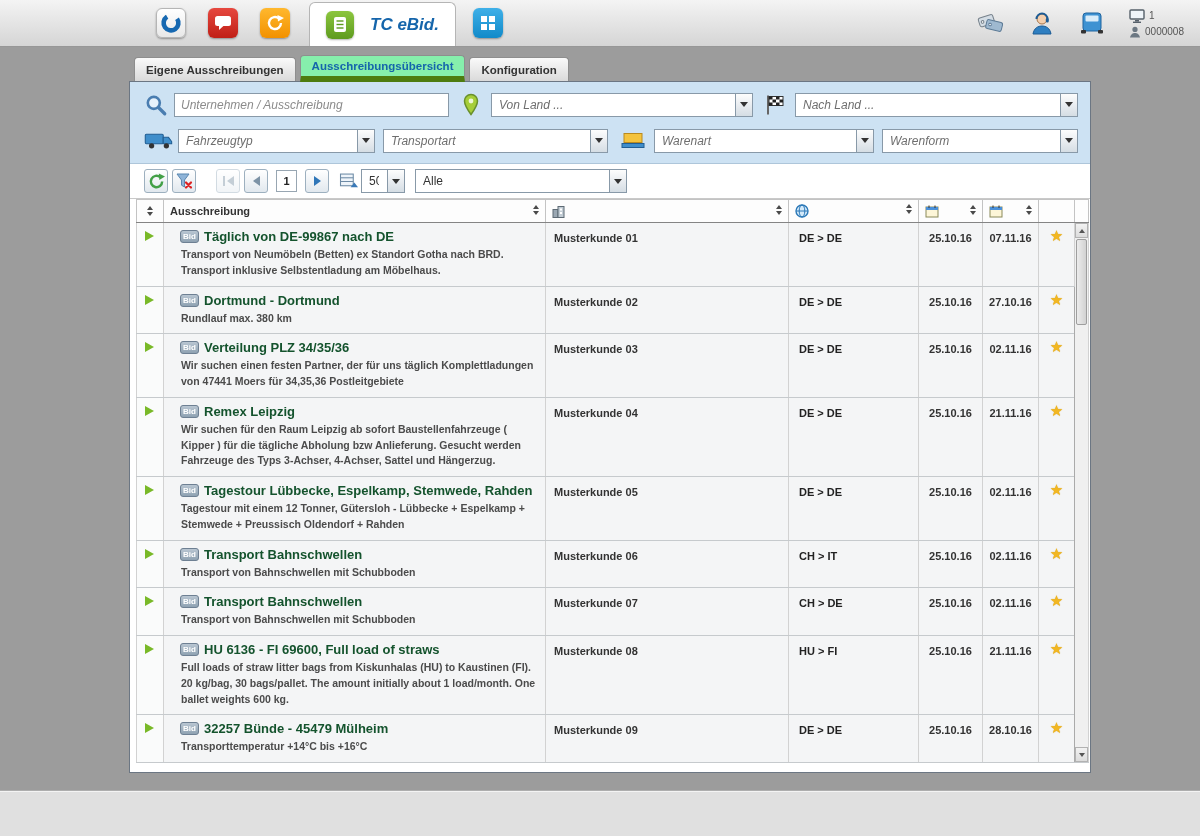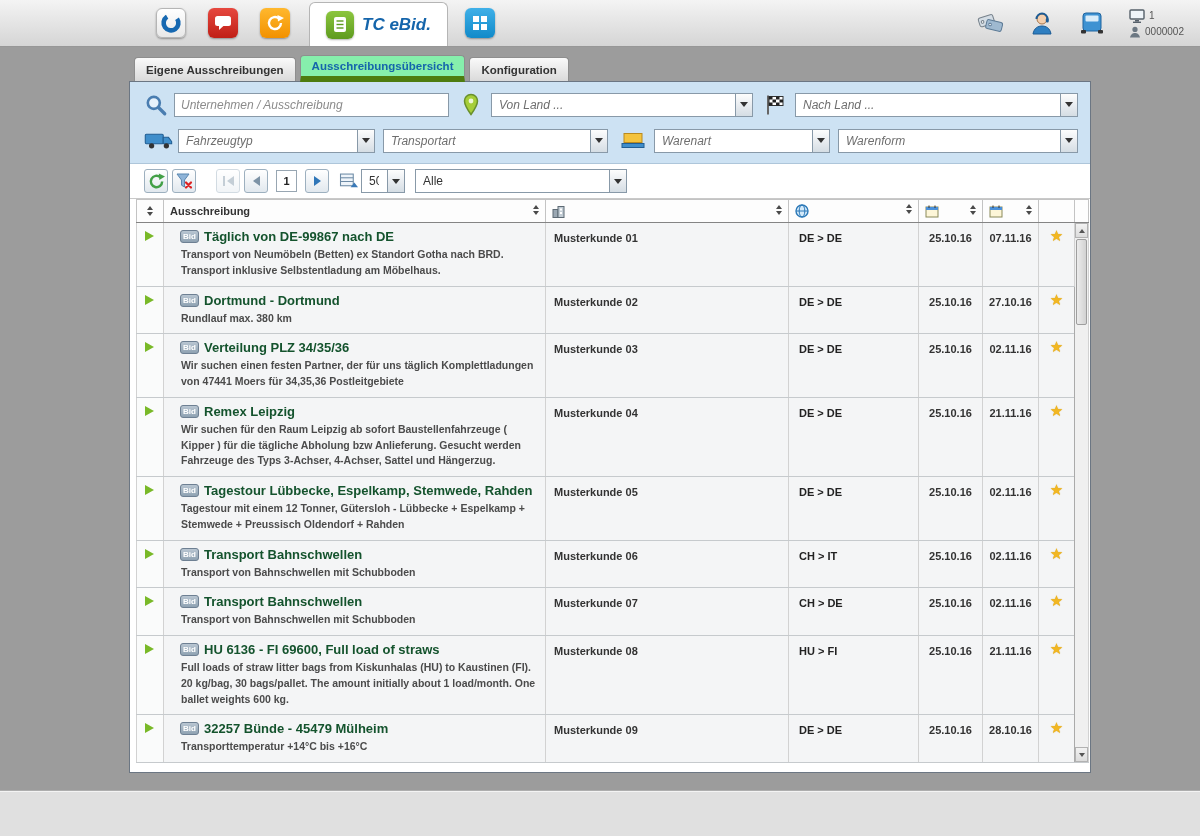--- a/index.html
+++ b/index.html
@@ -14,21 +14,21 @@
   .app-btn { width:30px; height:30px; border-radius:6px; margin:0 11px 8px 11px;
              display:flex; align-items:center; justify-content:center;
              box-shadow:0 1px 2px rgba(0,0,0,.35); cursor:pointer; }
   .app-white { background:linear-gradient(#ffffff,#e8e8e8); border:1px solid #b5b5b5; }
   .app-red   { background:linear-gradient(#e6483f,#c01f16); }
   .app-orange{ background:linear-gradient(#ffb82e,#f29100); }
   .app-blue  { background:linear-gradient(#3fb0e8,#118ac9); }
   .app-active { height:44px; margin:3px 6px 0 8px; background:#fff;
                 border:1px solid #b5b5b5; border-bottom:none;
                 border-radius:6px 6px 0 0; display:flex; align-items:center;
-                gap:8px; padding:0 16px; cursor:pointer; }
+                gap:16px; padding:0 16px; cursor:pointer; }
   .app-ico { width:28px; height:28px; border-radius:6px;
              display:flex; align-items:center; justify-content:center;
              box-shadow:0 1px 2px rgba(0,0,0,.3); }
   .app-ico.green { background:linear-gradient(#8cc63f,#5e9b1f); }
   .ebid-label { font-size:17px; font-weight:bold; font-style:italic; color:#1565ab; }
   .topbar-right { position:absolute; right:16px; top:0; height:100%;
                   display:flex; align-items:center; gap:24px; }
   .tb-ic { cursor:pointer; display:flex; align-items:center; }
   .session { display:flex; flex-direction:column; gap:3px; font-size:10px; color:#555; }
   .session .line { display:flex; align-items:center; gap:4px; }
@@ -210,21 +210,21 @@
           <rect x="6" y="11" width="4" height="1.6" fill="#55606a"></rect>
           <rect x="4" y="12.6" width="8" height="1.4" fill="#55606a"></rect>
         </svg>
         <span>1</span>
       </span>
       <span class="line">
         <svg width="12" height="12" viewBox="0 0 12 12">
           <circle cx="6" cy="3.4" r="2.6" fill="#6c7883"></circle>
           <path d="M1 11.5c.6-3.4 3-4.6 5-4.6s4.4 1.2 5 4.6z" fill="#6c7883"></path>
         </svg>
-        <span>0000002</span>
+        <span>0000008</span>
       </span>
     </div>
   </div>
 </header>
 
 <div class="workspace">
   <div class="panel">
 
     <div class="tabs">
       <div class="tab">
@@ -291,21 +291,21 @@
           <div class="dd" style="width:225px;margin-left:8px">
             <span class="dd-txt">Transportart</span>
             <span class="dd-btn">
                 <span class="caret"></span>
               </span>
           </div>
           <svg width="26" height="19" viewBox="0 0 26 18" style="margin:0 8px 0 12px">
             <rect x="4" y="2" width="18" height="9" fill="#f4c33d" stroke="#b98a1e"></rect>
             <rect x="2" y="12" width="22" height="4" fill="#3f8ecb" stroke="#215e93"></rect>
           </svg>
-          <div class="dd" style="width:176px">
+          <div class="dd" style="width:220px">
             <span class="dd-txt">Warenart</span>
             <span class="dd-btn">
                 <span class="caret"></span>
               </span>
           </div>
           <div class="dd flex1" style="margin-left:8px">
             <span class="dd-txt">Warenform</span>
             <span class="dd-btn">
                 <span class="caret"></span>
               </span>

